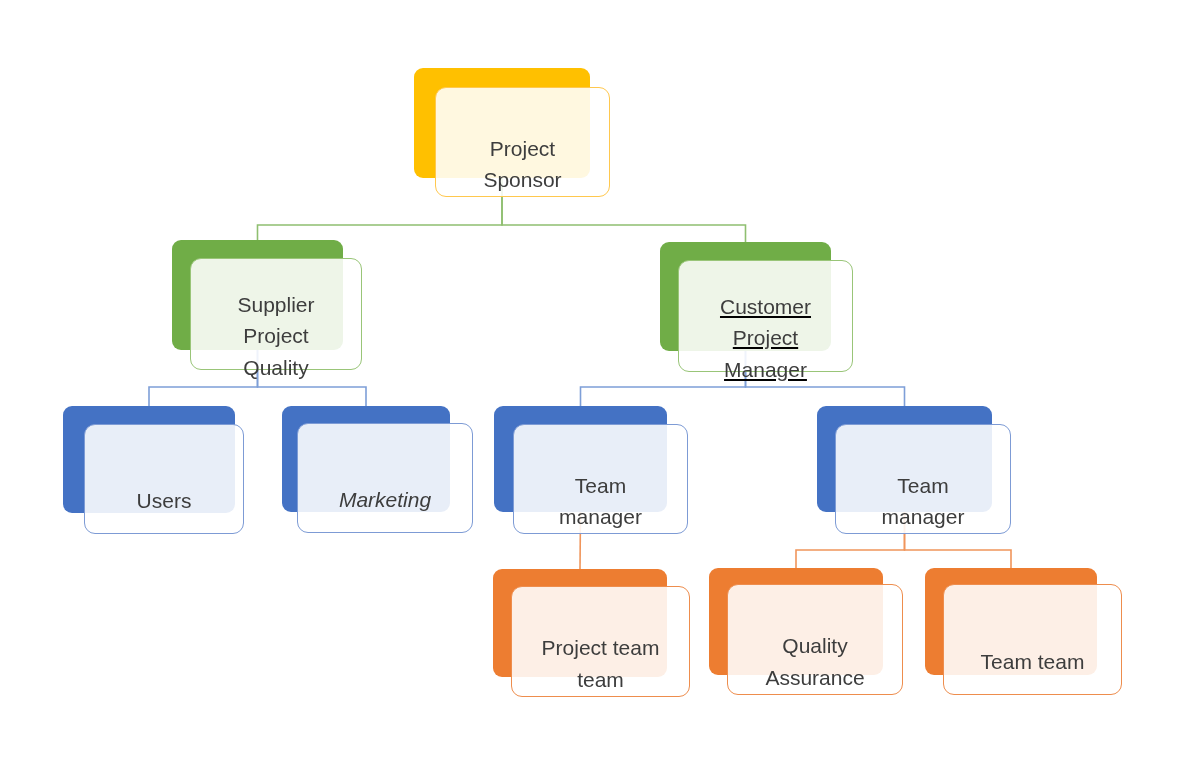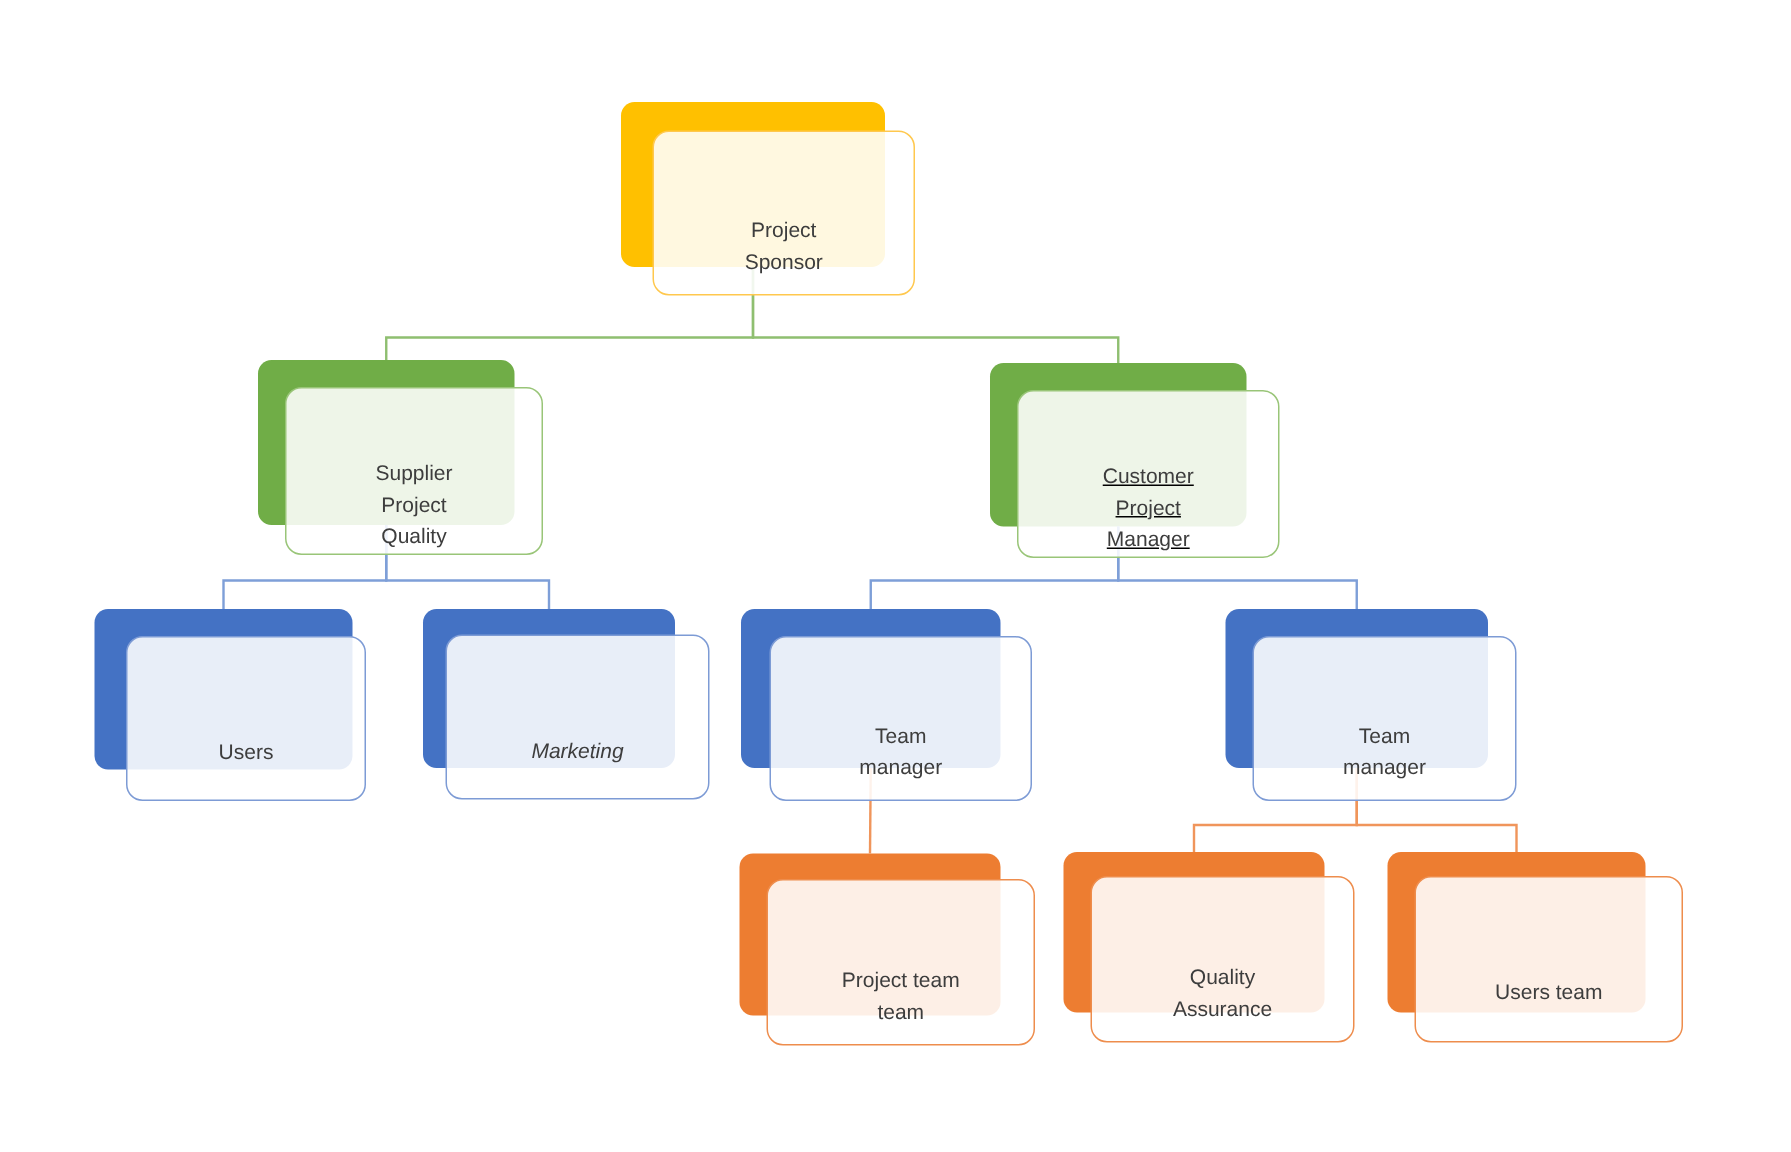--- a/index.html
+++ b/index.html
@@ -34,21 +34,21 @@
     border-style: solid;
     border-width: 1.6px;
     display: flex;
     align-items: center;
     justify-content: center;
     box-sizing: border-box;
   }
   .node-label {
     white-space: pre-line;
     text-align: center;
-    font-size: 14px;
+    font-size: 21px;
     line-height: 1.5;
     color: #3d3d3d;
     padding: 2px 6px;
     margin-top: 44px;
   }
 </style>
 </head>
 <body>
 
 <div class="canvas">
@@ -103,15 +103,15 @@
       <span class="node-label">Project team
 team</span>
     </div>
     <div class="node-back" style="left: 709px; top: 568px; width: 174px; height: 107px; background: rgb(237, 125, 49);"></div>
     <div class="node-front" style="left: 727px; top: 584px; width: 176px; height: 111px; border-color: rgb(238, 141, 77);">
       <span class="node-label">Quality
 Assurance</span>
     </div>
     <div class="node-back" style="left: 925px; top: 568px; width: 172px; height: 107px; background: rgb(237, 125, 49);"></div>
     <div class="node-front" style="left: 943px; top: 584px; width: 179px; height: 111px; border-color: rgb(238, 141, 77);">
-      <span class="node-label">Users team</span>
+      <span class="node-label">Team team</span>
     </div>
   </div>
 
 </body></html>

